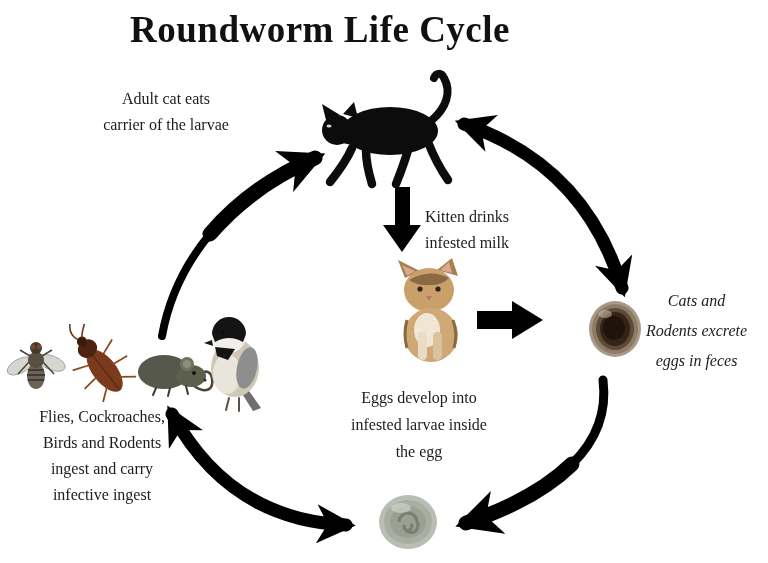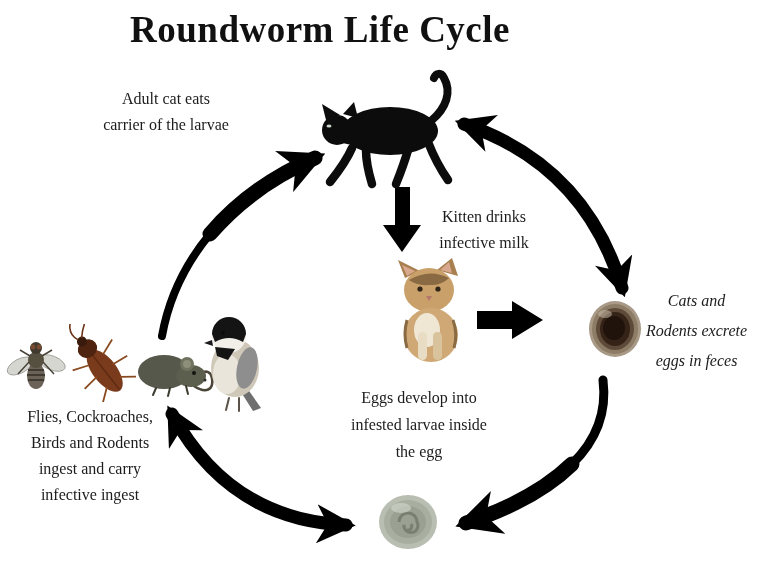--- a/index.html
+++ b/index.html
@@ -11,24 +11,24 @@
   }
   .abs { position:absolute; }
   .page-title {
     position:absolute; left:0; top:8px; width:640px;
     text-align:center; font-size:37px; font-weight:bold; color:#111;
     letter-spacing:0.5px;
   }
   .caption { position:absolute; text-align:center; font-size:16px; line-height:26px; }
   .caption div { white-space:nowrap; }
   .cap-adult    { left:56px;  top:86px;  width:220px; }
-  .cap-kitten   { left:423px; top:204px; width:122px; }
+  .cap-kitten   { left:406px; top:204px; width:122px; }
   .cap-excrete  { left:625px; top:286px; width:143px; line-height:30px;font-style:italic; }
   .cap-develop  { left:308px; top:384px; width:222px; line-height:27px; }
-  .cap-carriers { left:0px;   top:404px; width:180px; }
+  .cap-carriers { left:0px;   top:404px; width:180px;padding-left:12px; }
   svg { display:block; }
 </style>
 </head>
 <body>
 
 <div class="stage">
 
   <div class="page-title">Roundworm Life Cycle</div>
 
   <svg class="abs" style="left:0;top:0" width="768" height="563" viewBox="0 0 768 563">
@@ -166,21 +166,21 @@
     <path d="M26,82 l-3,12 M36,82 l0,13" stroke="#5a5248" stroke-width="2" stroke-linecap="round"></path>
   </svg>
 
   <div class="caption cap-adult">
     <div>Adult cat eats</div>
     <div>carrier of the larvae</div>
   </div>
 
   <div class="caption cap-kitten">
     <div>Kitten drinks</div>
-    <div>infective milk</div>
+    <div>infested milk</div>
   </div>
 
   <div class="caption cap-excrete">
     <div>Cats and</div>
     <div>Rodents excrete</div>
     <div>eggs in feces</div>
   </div>
 
   <div class="caption cap-develop">
     <div>Eggs develop into</div>

